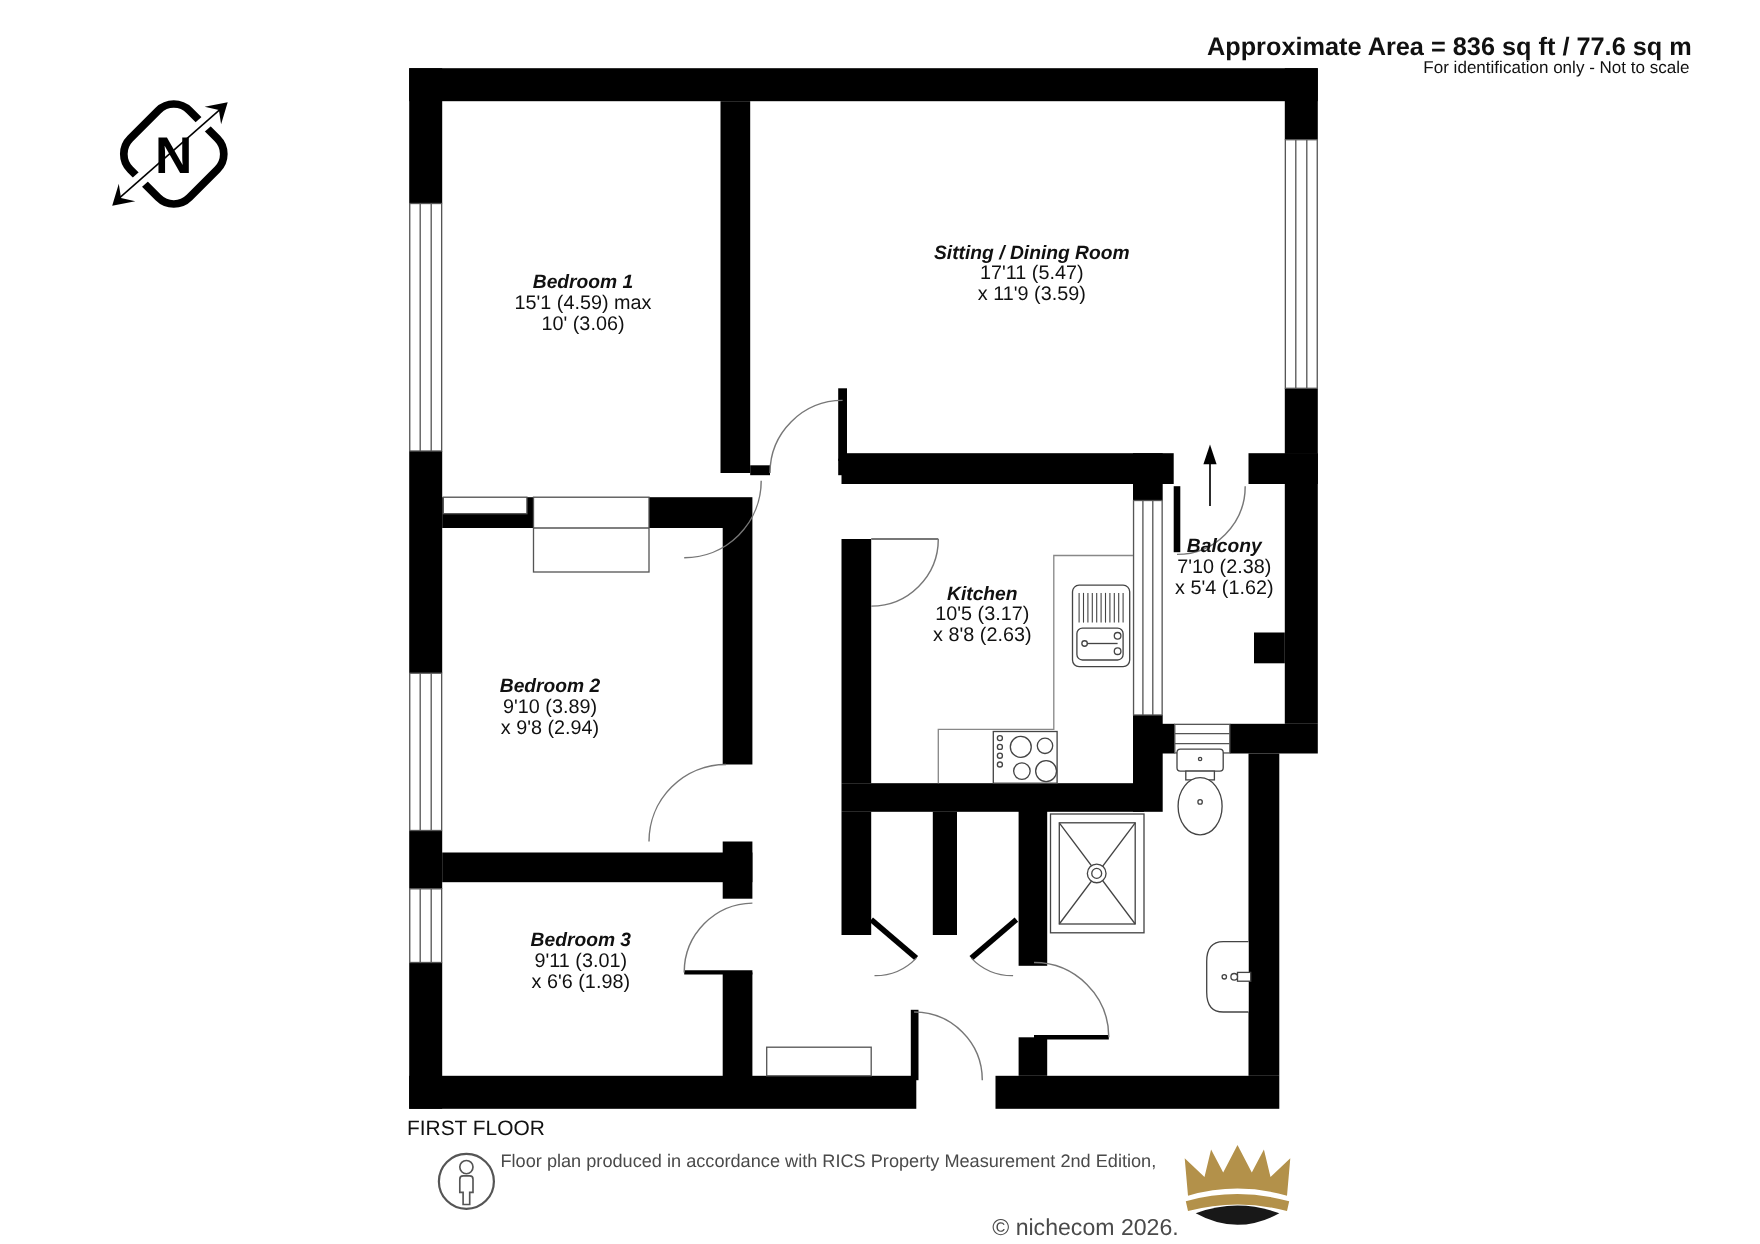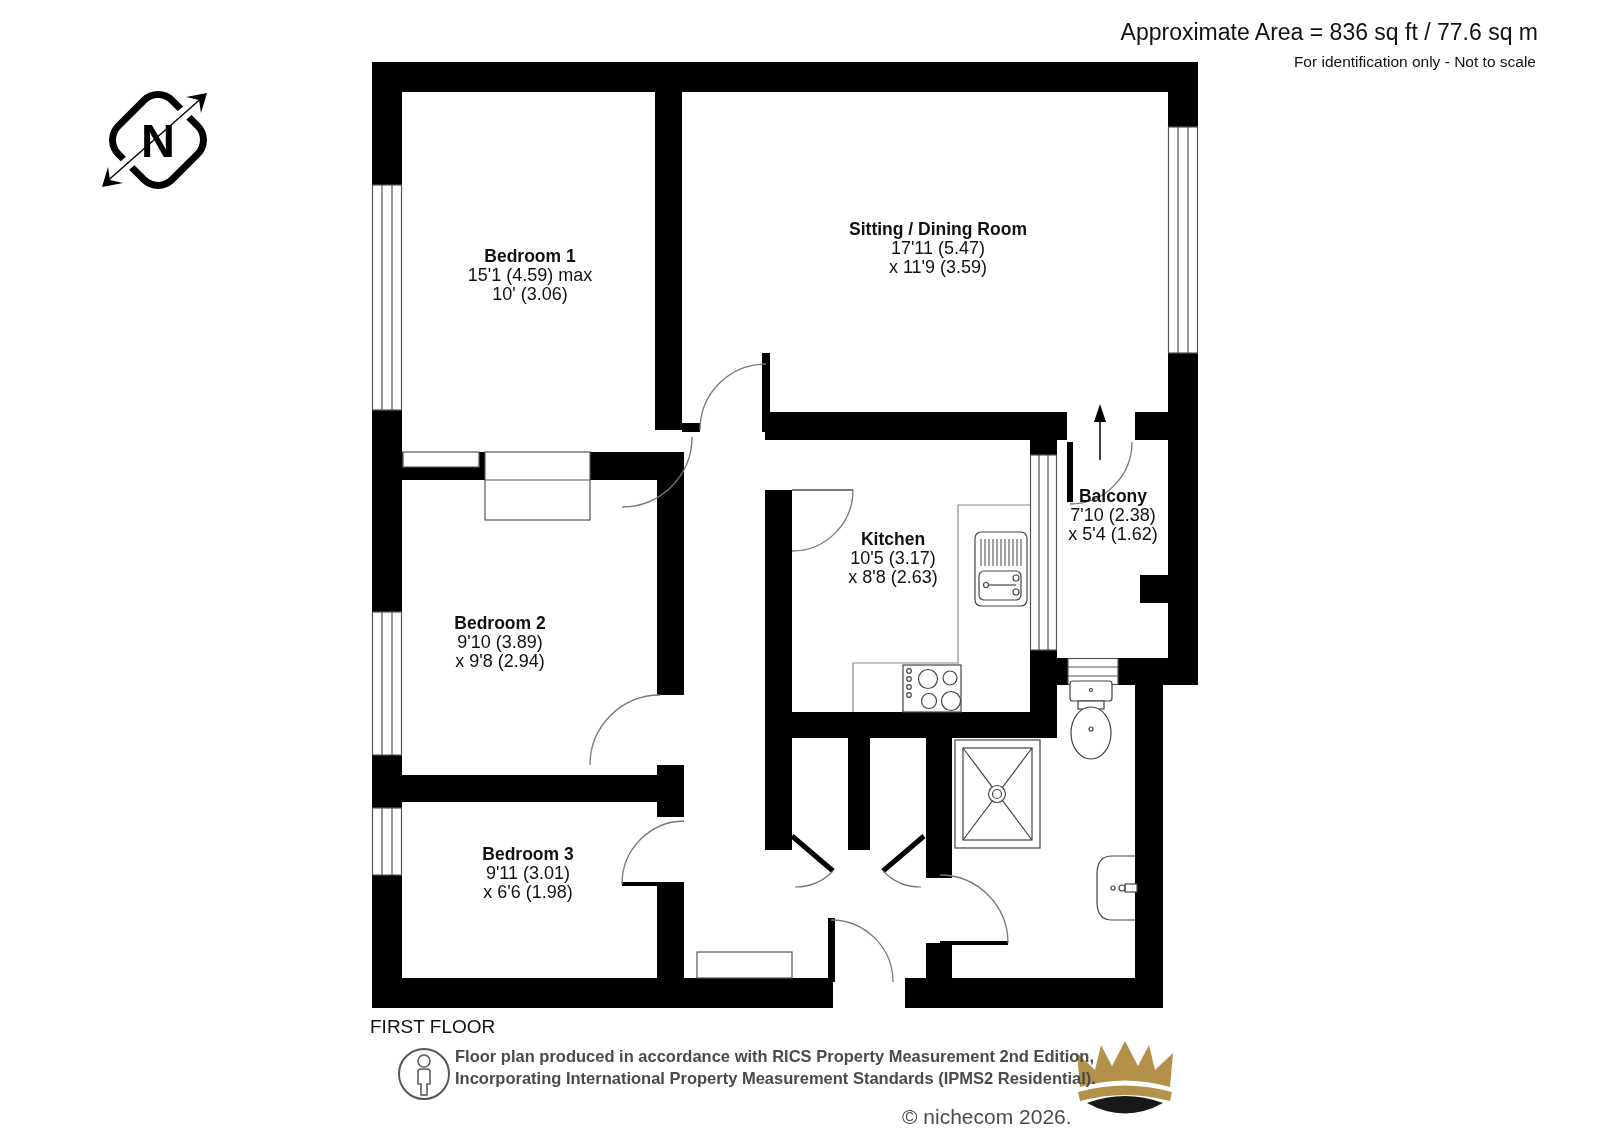--- a/index.html
+++ b/index.html
@@ -1,28 +1,28 @@
 <!DOCTYPE html>
 <html><head>
 <meta charset="utf-8">
 <style>
   html,body{margin:0;padding:0;background:#fff;}
   #stage{position:relative;width:1600px;height:1131px;overflow:hidden;background:#fff;
          font-family:"Liberation Sans",sans-serif;color:#111;}
   #plan-svg{position:absolute;left:0;top:0;}
   .room-label{position:absolute;transform:translateX(-50%);text-align:center;
               white-space:nowrap;color:#111;}
-  .rname{font-size:17.5px;font-weight:bold;line-height:19px;}
+  .rname{font-size:17.5px;font-weight:bold;line-height:19px;font-style:italic;}
   .rdim{font-size:18px;line-height:19px;text-align:center;}
-  .hdr-area{position:absolute;top:19px;right:62px;font-size:23px;font-weight:normal;}
+  .hdr-area{position:absolute;top:29px;right:62px;font-size:23px;font-weight:bold;}
   .hdr-note{position:absolute;top:53px;right:64px;font-size:15.5px;}
   .floor-label{position:absolute;left:370px;top:1016px;font-size:19px;font-weight:normal;}
   .footer-lines{position:absolute;left:455px;top:1046px;font-size:16.5px;
                 color:#4a4a4a;line-height:21.5px;}
-  .footer-lines div{white-space:pre;font-weight:bold;}
+  .footer-lines div{white-space:pre;}
   .copyright{position:absolute;left:902px;top:1066px;font-size:21px;color:#4a4a4a;margin-top:39px;}
 </style>
 </head>
 <body>
 
 <div id="stage">
 
   <svg id="plan-svg" width="1600" height="1131" viewBox="0 0 1600 1131">
 
     <g>
@@ -255,17 +255,16 @@
   <div class="room-label" style="left:528px;top:845px">
     <div class="rname">Bedroom 3</div>
     <div class="rdim">9'11 (3.01)</div>
     <div class="rdim">x 6'6 (1.98)</div>
   </div>
 
   <div class="floor-label">FIRST FLOOR</div>
 
   <div class="footer-lines">
     <div>Floor plan produced in accordance with RICS Property Measurement 2nd Edition,</div>
-    <div>Incorporating International Property Measurement Standards (IPMS2 Residential).</div>
   </div>
   <div class="copyright">© nichecom 2026.</div>
 
 </div>
 
 </body></html>

